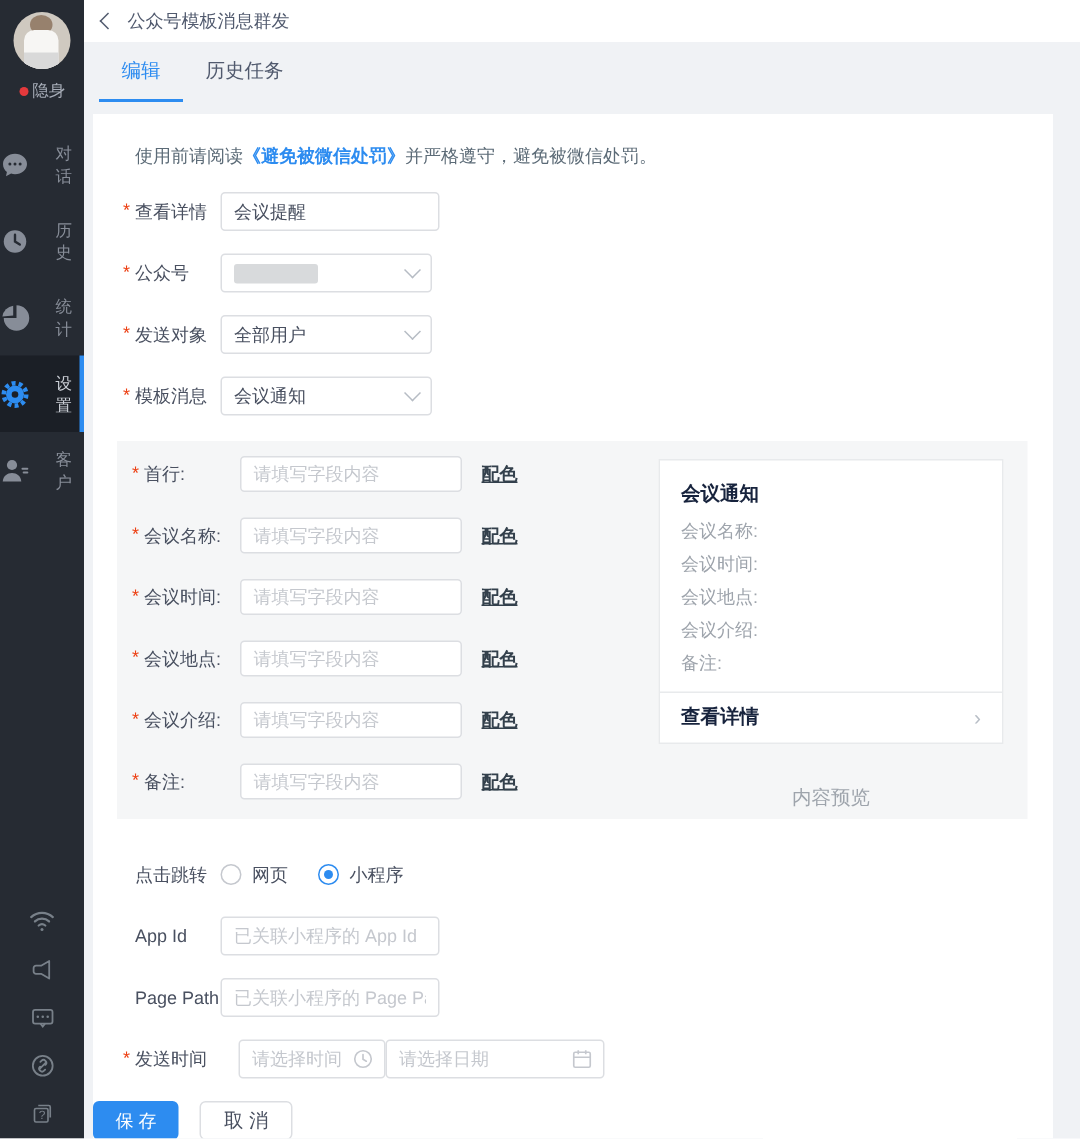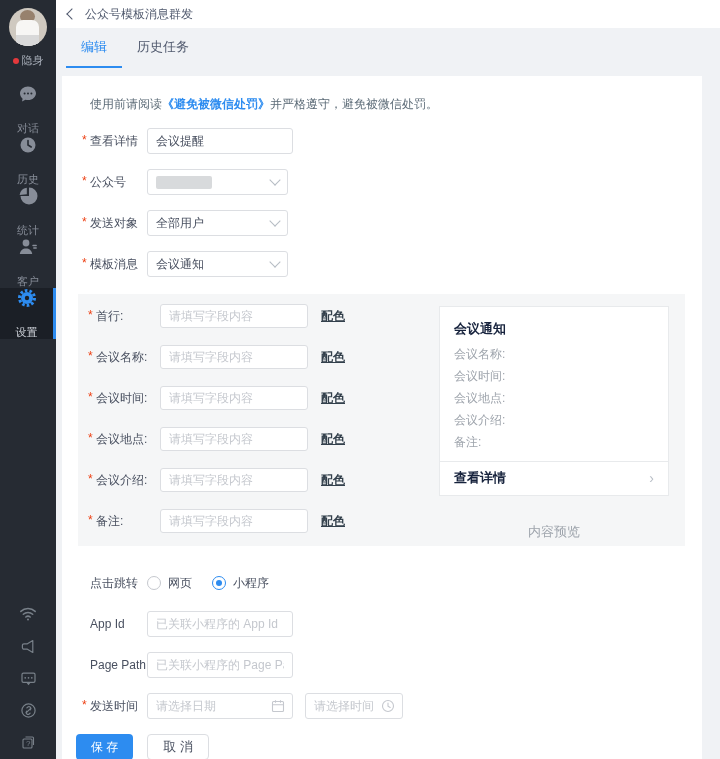--- a/index.html
+++ b/index.html
@@ -8,21 +8,21 @@
 
   
   .sidebar{position:absolute;left:0;top:0;width:56px;height:759px;background:#262b33;display:flex;flex-direction:column;align-items:center;box-sizing:border-box}
   .avatar{width:38px;height:38px;border-radius:50%;background:#cfc9c0;margin-top:8px;position:relative;overflow:hidden;flex:none;cursor:pointer}
   .av-head{position:absolute;top:2px;left:11px;width:15px;height:13px;border-radius:50%;background:#97816d}
   .av-body{position:absolute;top:12px;left:7px;width:23px;height:26px;background:#f7f6f4;border-radius:7px 7px 0 0}
   .av-shade{position:absolute;top:27px;left:7px;width:23px;height:11px;background:#d9d9d9}
   .user-status{display:flex;align-items:center;margin-top:7px;font-size:11px;color:#a7adb8}
   .status-dot{width:6px;height:6px;border-radius:50%;background:#e4393c;margin-right:3px;flex:none}
   .menu{margin-top:16px;width:100%}
-  .menu-item{height:51px;display:flex;flex-direction:column;align-items:center;justify-content:center;gap:17px;font-size:11px;color:#878d98;cursor:pointer;box-sizing:border-box;width:100%}
+  .menu-item{height:51px;display:flex;align-items:center;justify-content:center;gap:17px;font-size:11px;color:#878d98;cursor:pointer;box-sizing:border-box;width:100%}
   .menu-item svg{color:#878d98;display:block}
   .menu-item.active{background:#1b1f26;border-right:3px solid #2d8cf0;color:#cdd1d8}
   .menu-item.active svg{color:#2d8cf0}
   .bottom-icons{margin-top:auto;display:flex;flex-direction:column;align-items:center;gap:15px;padding-bottom:8px}
   .bottom-icons svg{color:#788089;display:block;cursor:pointer}
   .icon-wifi{color:#19be6b !important}
 
   
   .main{margin-left:56px}
   .topbar{height:28px;background:#fff;display:flex;align-items:center;padding-left:12px;font-size:12px;color:#515a6e}
@@ -64,21 +64,21 @@
 
   
   .jump-row{margin-top:24px}
   .radio{width:14px;height:14px;border:1px solid #c5c8ce;border-radius:50%;box-sizing:border-box;background:#fff;position:relative;flex:none;cursor:pointer}
   .radio.checked{border-color:#2d8cf0}
   .radio.checked::after{content:"";position:absolute;left:3px;top:3px;width:6px;height:6px;border-radius:50%;background:#2d8cf0}
   .radio-label{margin:0 20px 0 7px;font-size:12px;color:#495060;cursor:pointer}
   .inp-wrap{position:relative;display:flex;align-items:center}
   .inp-wrap svg{position:absolute;right:8px;top:6px;pointer-events:none}
   .time-input{width:98px;margin-left:12px}
-  .btn-row{margin:15px 0 0 14px;display:flex;align-items:center}
+  .btn-row{margin:15px 0 0 0;display:flex;align-items:center}
   .btn-save{background:#2d8cf0;color:#fff;border:none;border-radius:4px;height:26px;padding:0 15px;font-size:12px;cursor:pointer;font-family:inherit}
   .btn-cancel{background:#fff;color:#495060;border:1px solid #dcdee2;border-radius:4px;height:26px;padding:0 15px;font-size:13px;margin-left:14px;cursor:pointer;font-family:inherit}
 </style>
 </head>
 <body>
 
 <div class="app">
 
   <div class="sidebar">
     <div class="avatar">
@@ -114,39 +114,39 @@
       </div>
       <div class="menu-item">
         <span>
           <svg width="20" height="20" viewBox="0 0 20 20">
               <path d="M11 9V1.5A8.5 8.5 0 1 1 2.5 10H11z" fill="currentColor"></path>
               <path d="M8.8 1.8A8.5 8.5 0 0 0 1.6 9l7.2-.7z" fill="currentColor"></path>
             </svg>
         </span>
         <span>统计</span>
       </div>
+      <div class="menu-item active">
+        <span>
+          <svg width="20" height="20" viewBox="0 0 20 20">
+              <circle cx="10" cy="10" r="7.5" fill="none" stroke="currentColor" stroke-width="3" stroke-dasharray="2.6 2.1"></circle>
+              <circle cx="10" cy="10" r="6" fill="currentColor"></circle>
+              <circle cx="10" cy="10" r="2.2" fill="#1b1f26"></circle>
+            </svg>
+        </span>
+        <span>设置</span>
+      </div>
       <div class="menu-item">
         <span>
           <svg width="20" height="20" viewBox="0 0 20 20">
               <circle cx="8" cy="6" r="3.4" fill="currentColor"></circle>
               <path d="M1.8 17c.4-3.6 3-5.6 6.2-5.6s5.8 2 6.2 5.6z" fill="currentColor"></path>
               <path d="M15 8.5h3.2M15.8 11h2.4" stroke="currentColor" stroke-width="1.4" fill="none" stroke-linecap="round"></path>
             </svg>
         </span>
         <span>客户</span>
-      </div>
-      <div class="menu-item active">
-        <span>
-          <svg width="20" height="20" viewBox="0 0 20 20">
-              <circle cx="10" cy="10" r="7.5" fill="none" stroke="currentColor" stroke-width="3" stroke-dasharray="2.6 2.1"></circle>
-              <circle cx="10" cy="10" r="6" fill="currentColor"></circle>
-              <circle cx="10" cy="10" r="2.2" fill="#1b1f26"></circle>
-            </svg>
-        </span>
-        <span>设置</span>
       </div>
     </div>
 
     <div class="bottom-icons">
       <span class="icon-wifi" style="color:#19be6b">
         <svg width="18" height="18" viewBox="0 0 18 18" fill="none" stroke="currentColor" stroke-width="1.5" stroke-linecap="round">
             <path d="M1.8 6.4a10.5 10.5 0 0 1 14.4 0"></path>
             <path d="M4.3 9.3a7 7 0 0 1 9.4 0"></path>
             <path d="M6.8 12a3.5 3.5 0 0 1 4.4 0"></path>
             <circle cx="9" cy="14.6" r="1" fill="currentColor" stroke="none"></circle>
@@ -292,33 +292,33 @@
       </div>
 
       <div class="frow">
         <span class="flabel"><span>Page Path</span></span>
         <input class="text-input" placeholder="已关联小程序的 Page Path" style="">
       </div>
 
       <div class="frow">
         <span class="flabel"><span class="req">*</span><span>发送时间</span></span>
         <span class="inp-wrap">
+          <input class="text-input time-input" placeholder="请选择时间" style="">
+          <svg width="14" height="14" viewBox="0 0 14 14" fill="none" stroke="#c5c8ce" stroke-width="1.1">
+              <circle cx="7" cy="7" r="5.5"></circle>
+              <path d="M7 4v3.2l2.2 1.3" stroke-linecap="round"></path>
+            </svg>
+        </span>
+        <span class="inp-wrap">
           <input class="text-input" placeholder="请选择日期" style="">
           <svg width="14" height="14" viewBox="0 0 14 14" fill="none" stroke="#c5c8ce" stroke-width="1.1">
               <rect x="1.5" y="2.5" width="11" height="10" rx="1"></rect>
               <path d="M4.5 1.2v2.6M9.5 1.2v2.6M1.5 5.8h11"></path>
             </svg>
         </span>
-        <span class="inp-wrap">
-          <input class="text-input time-input" placeholder="请选择时间" style="">
-          <svg width="14" height="14" viewBox="0 0 14 14" fill="none" stroke="#c5c8ce" stroke-width="1.1">
-              <circle cx="7" cy="7" r="5.5"></circle>
-              <path d="M7 4v3.2l2.2 1.3" stroke-linecap="round"></path>
-            </svg>
-        </span>
       </div>
 
       <div class="btn-row">
         <button class="btn-save">保 存</button>
         <button class="btn-cancel">取 消</button>
       </div>
 
     </div>
   </div>
 </div>

